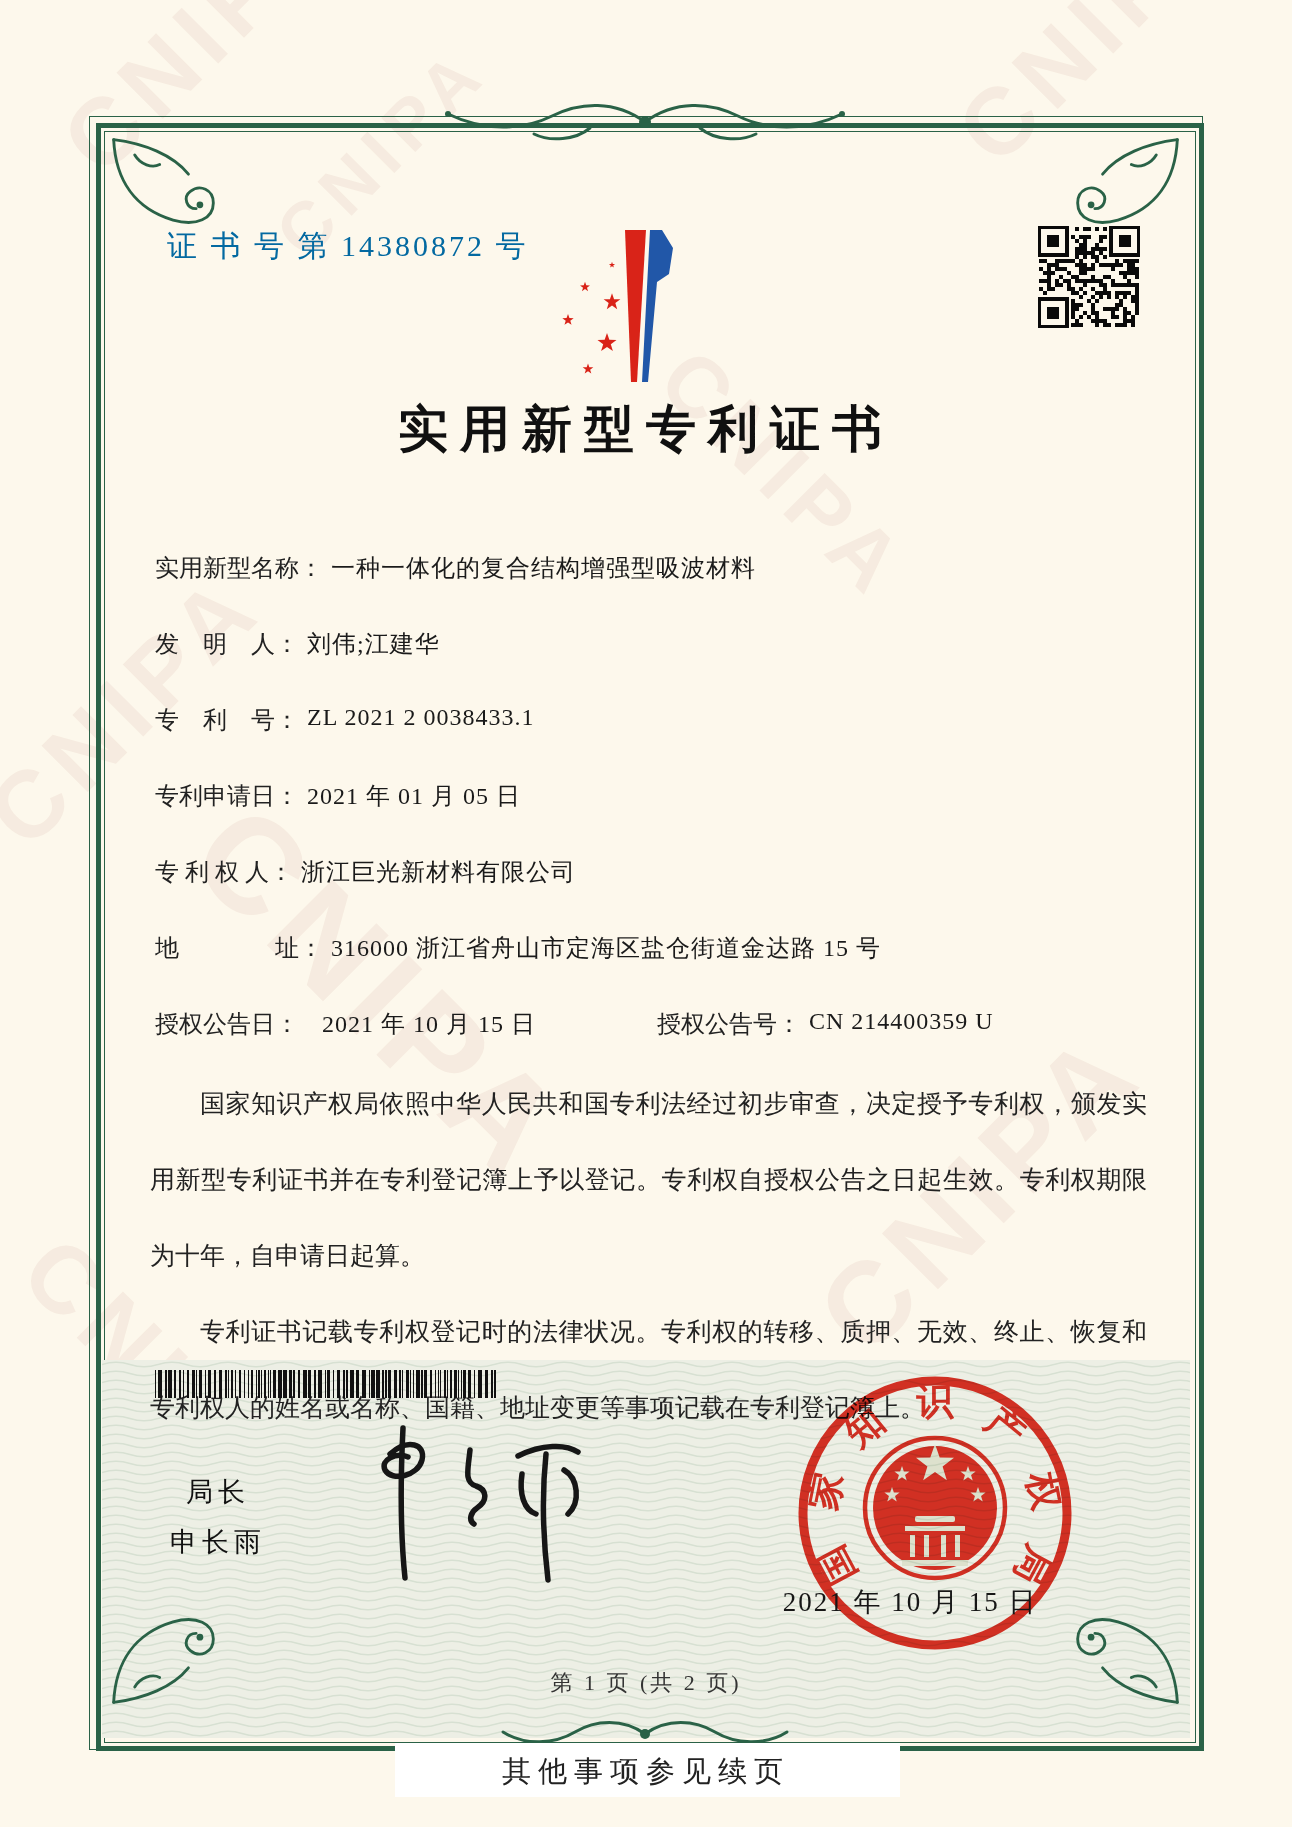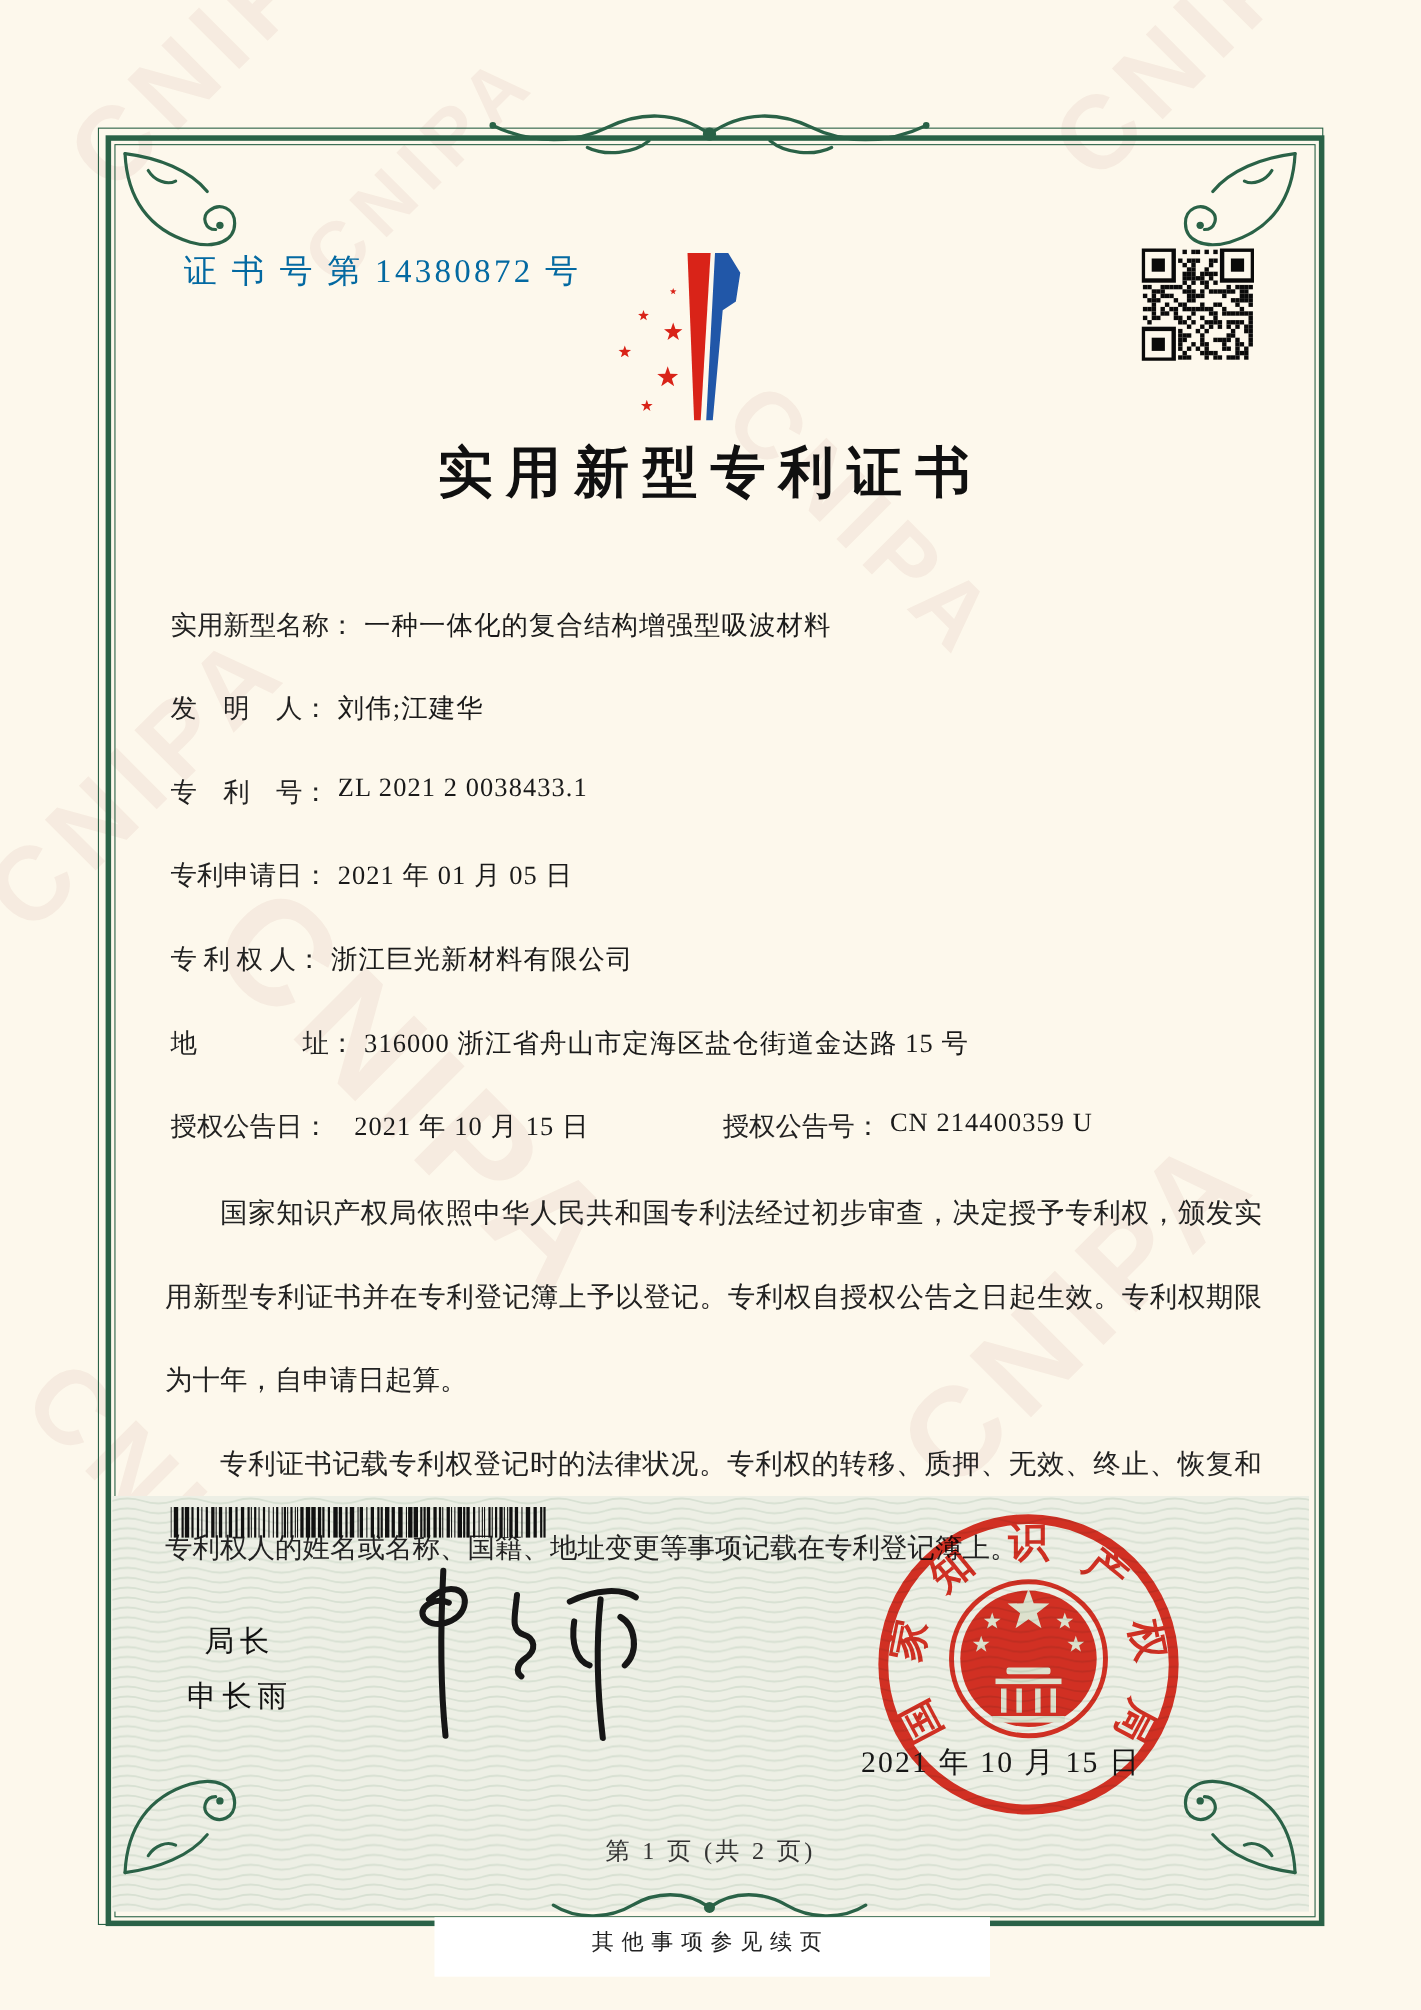--- a/index.html
+++ b/index.html
@@ -42,21 +42,21 @@
   .signer-name{left:170px;top:1524px;font-size:27px;letter-spacing:5px;z-index:4;
       font-family:"Liberation Sans","DejaVu Sans",sans-serif;color:#111;}
   .signature{left:350px;top:1420px;z-index:5;}
   
   .seal{left:790px;top:1368px;z-index:4;mix-blend-mode:multiply;}
   .seal-date{left:760px;top:1584px;width:300px;text-align:center;font-size:27px;
              letter-spacing:2px;color:#161616;z-index:6;}
   .pagenum{left:0;top:1668px;width:1292px;text-align:center;font-size:22px;
            letter-spacing:3px;color:#333;z-index:4;}
   .footer-strip{left:395px;top:1743px;width:505px;height:54px;background:#ffffff;z-index:3;}
-  .footer-note{left:0;top:1752px;width:1292px;text-align:center;font-size:20px;
+  .footer-note{left:0;top:1752px;width:1292px;text-align:center;font-size:29px;
                letter-spacing:7px;color:#222;z-index:4;}
   .gr{stroke:#2a6247;fill:none;stroke-width:3;stroke-linecap:round;}
 </style>
 </head>
 <body>
 
 <div class="page">
 
   <svg width="0" height="0" style="position:absolute">
     <defs>

